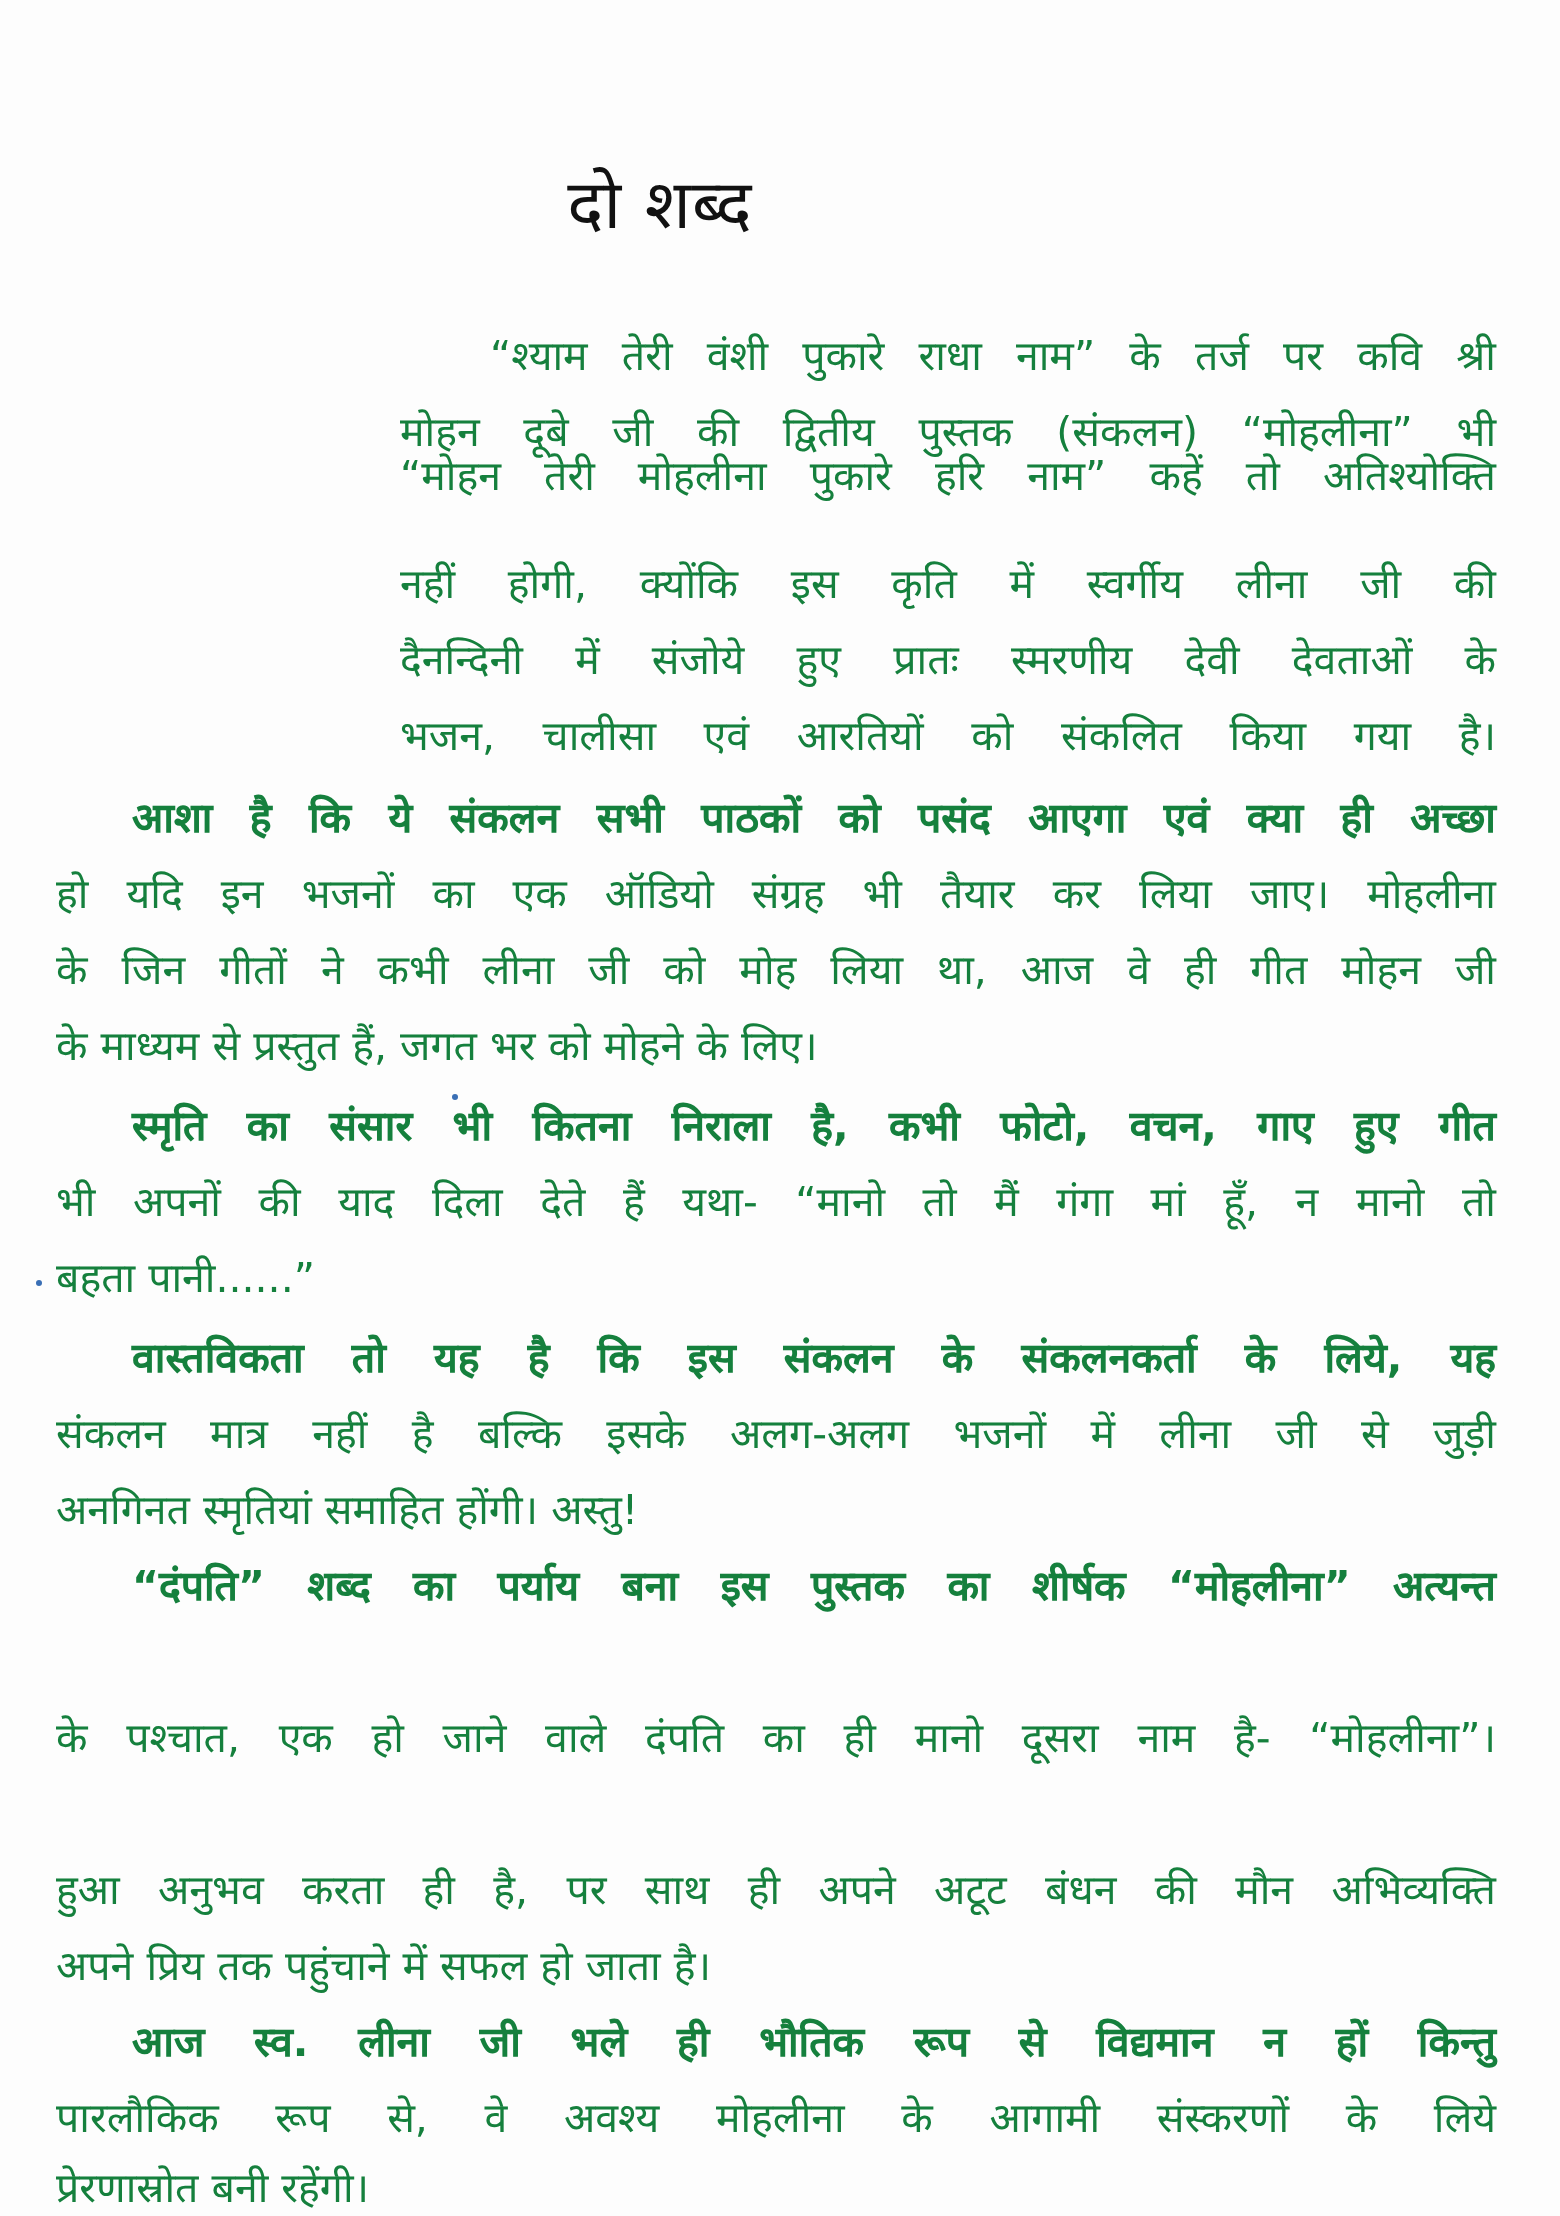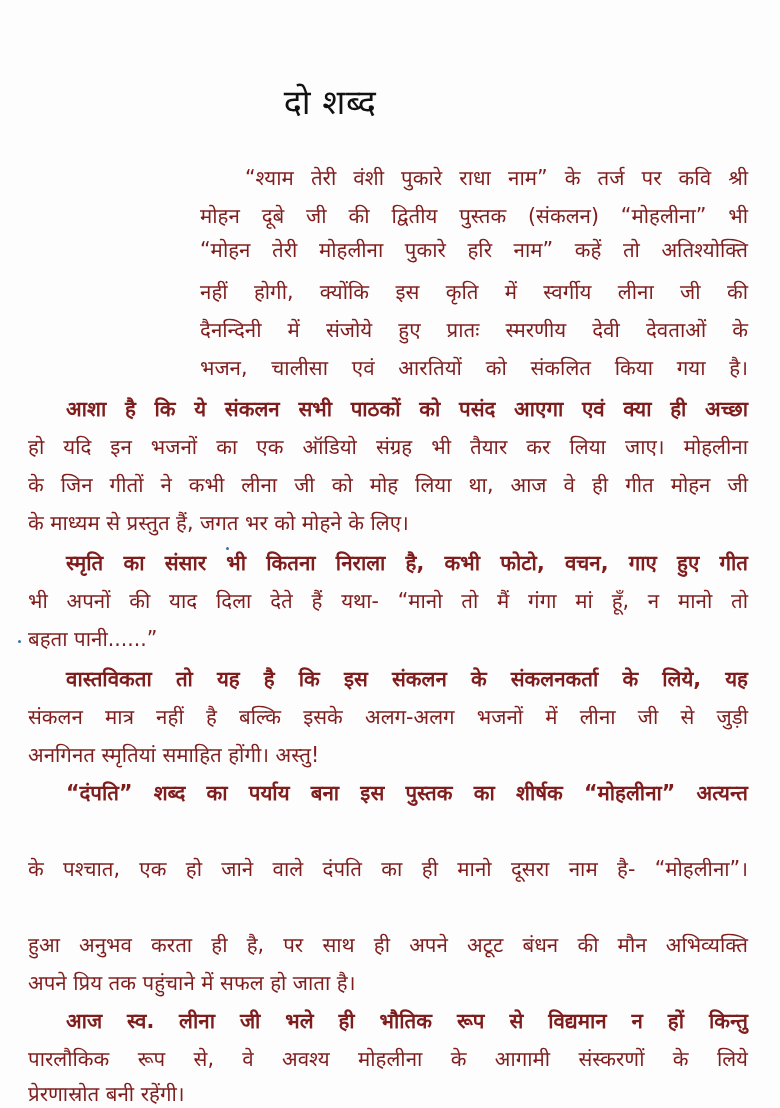--- a/index.html
+++ b/index.html
@@ -31,21 +31,21 @@
       font-size: 34px;
       font-weight: normal;
       color: #111;
       letter-spacing: 0.5px;
     }
     .line {
       position: absolute;
       white-space: nowrap;
       font-size: 20.5px;
       line-height: 36px;
-      color: #7f1d1d;
+      color: #15803d;
     }
     .full {
       left: 28px;
       width: 720px;
       text-align: justify;
       text-align-last: justify;
     }
     .indent {
       left: 66px;
       width: 682px;
@@ -80,21 +80,21 @@
   </style>
 </head>
 <body>
 
 <div class="page">
 
   <div class="title">दो शब्द</div>
 
   <div class="line narrow-first" style="top:160px">“श्याम तेरी वंशी पुकारे राधा नाम” के तर्ज पर कवि श्री</div>
   <div class="line narrow" style="top:198px">मोहन दूबे जी की द्वितीय पुस्तक (संकलन) “मोहलीना” भी</div>
-  <div class="line narrow" style="top:232px">“मोहन तेरी मोहलीना पुकारे हरि नाम” कहें तो अतिश्योक्ति</div>
+  <div class="line narrow" style="top:220px">“मोहन तेरी मोहलीना पुकारे हरि नाम” कहें तो अतिश्योक्ति</div>
   <div class="line narrow" style="top:312px">दैनन्दिनी में संजोये हुए प्रातः स्मरणीय देवी देवताओं के</div>
   <div class="line narrow" style="top:274px">नहीं होगी, क्योंकि इस कृति में स्वर्गीय लीना जी की</div>
   <div class="line narrow" style="top:350px">भजन, चालीसा एवं आरतियों को संकलित किया गया है।</div>
 
   <div class="line indent" style="top:391px">आशा है कि ये संकलन सभी पाठकों को पसंद आएगा एवं क्या ही अच्छा</div>
   <div class="line full" style="top:429px">हो यदि इन भजनों का एक ऑडियो संग्रह भी तैयार कर लिया जाए। मोहलीना</div>
   <div class="line full" style="top:467px">के जिन गीतों ने कभी लीना जी को मोह लिया था, आज वे ही गीत मोहन जी</div>
   <div class="line full last-left" style="top:505px">के माध्यम से प्रस्तुत हैं, जगत भर को मोहने के लिए।</div>
 
   <div class="line indent" style="top:545px">स्मृति का संसार भी कितना निराला है, कभी फोटो, वचन, गाए हुए गीत</div>

